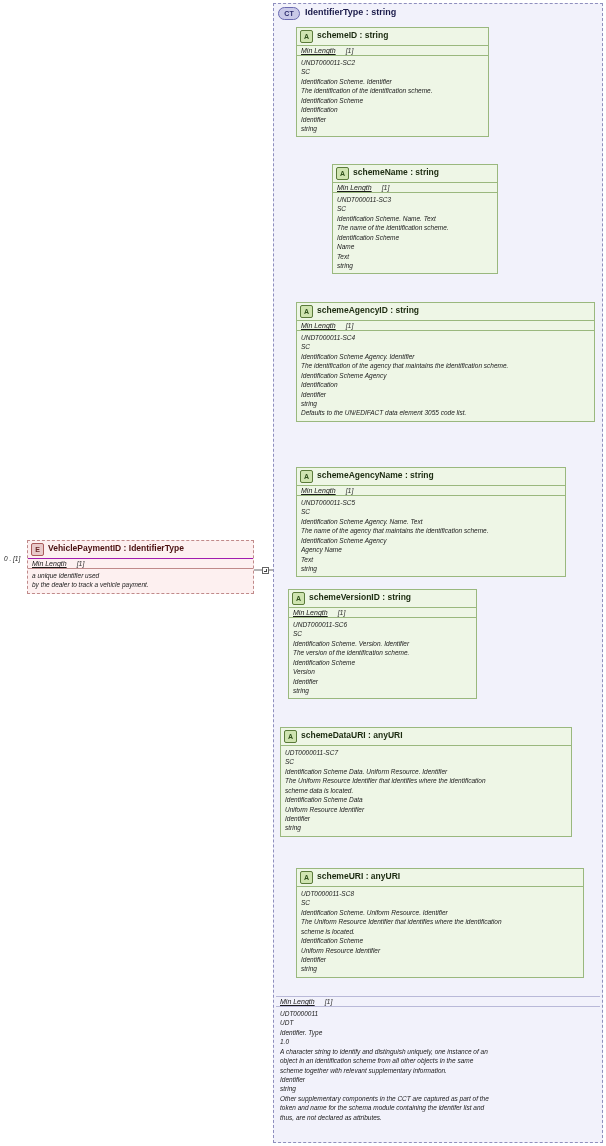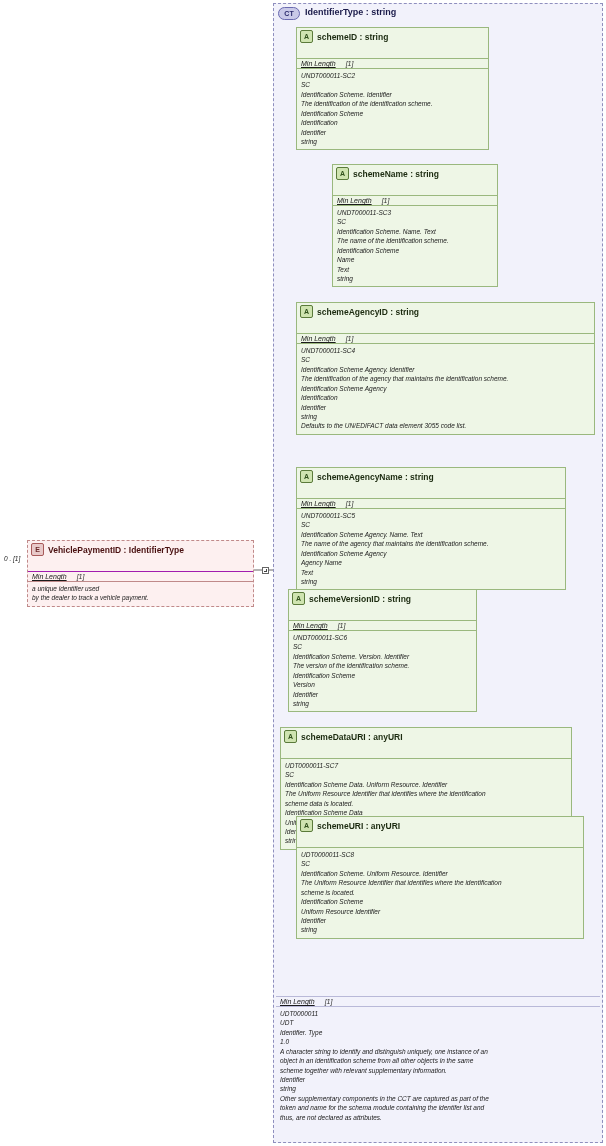--- a/index.html
+++ b/index.html
@@ -15,23 +15,22 @@
   .canvas { position:relative; width:606px; height:1146px; }
 
   
   .box {
     position:absolute;
     box-sizing:border-box;
     border:1px solid #8a8a8a;
   }
   .box-hdr {
     display:flex;
-    align-items:center;
     gap:4px;
-    padding:2px 4px 15px 3px;
+    padding:2px 4px 2px 3px;
     font-weight:bold;
     font-size:8.5px;
     white-space:nowrap;
   }
   .badge {
     display:inline-flex;
     align-items:center;
     justify-content:center;
     width:13px; height:13px;
     box-sizing:border-box;
@@ -320,21 +319,21 @@
       <div>Identification Scheme Data. Uniform Resource. Identifier</div>
       <div>The Uniform Resource Identifier that identifies where the identification</div>
       <div>scheme data is located.</div>
       <div>Identification Scheme Data</div>
       <div>Uniform Resource Identifier</div>
       <div>Identifier</div>
       <div>string</div>
     </div>
   </div>
 
-  <div class="box attr" style="left:296px; top:816px; width:288px;">
+  <div class="box attr" style="left:296px; top:868px; width:288px;">
     <div class="box-hdr">
       <span class="badge">A</span>
       <span>schemeURI : anyURI</span>
     </div>
     <div class="lines">
       <div>UDT0000011-SC8</div>
       <div>SC</div>
       <div>Identification Scheme. Uniform Resource. Identifier</div>
       <div>The Uniform Resource Identifier that identifies where the identification</div>
       <div>scheme is located.</div>

